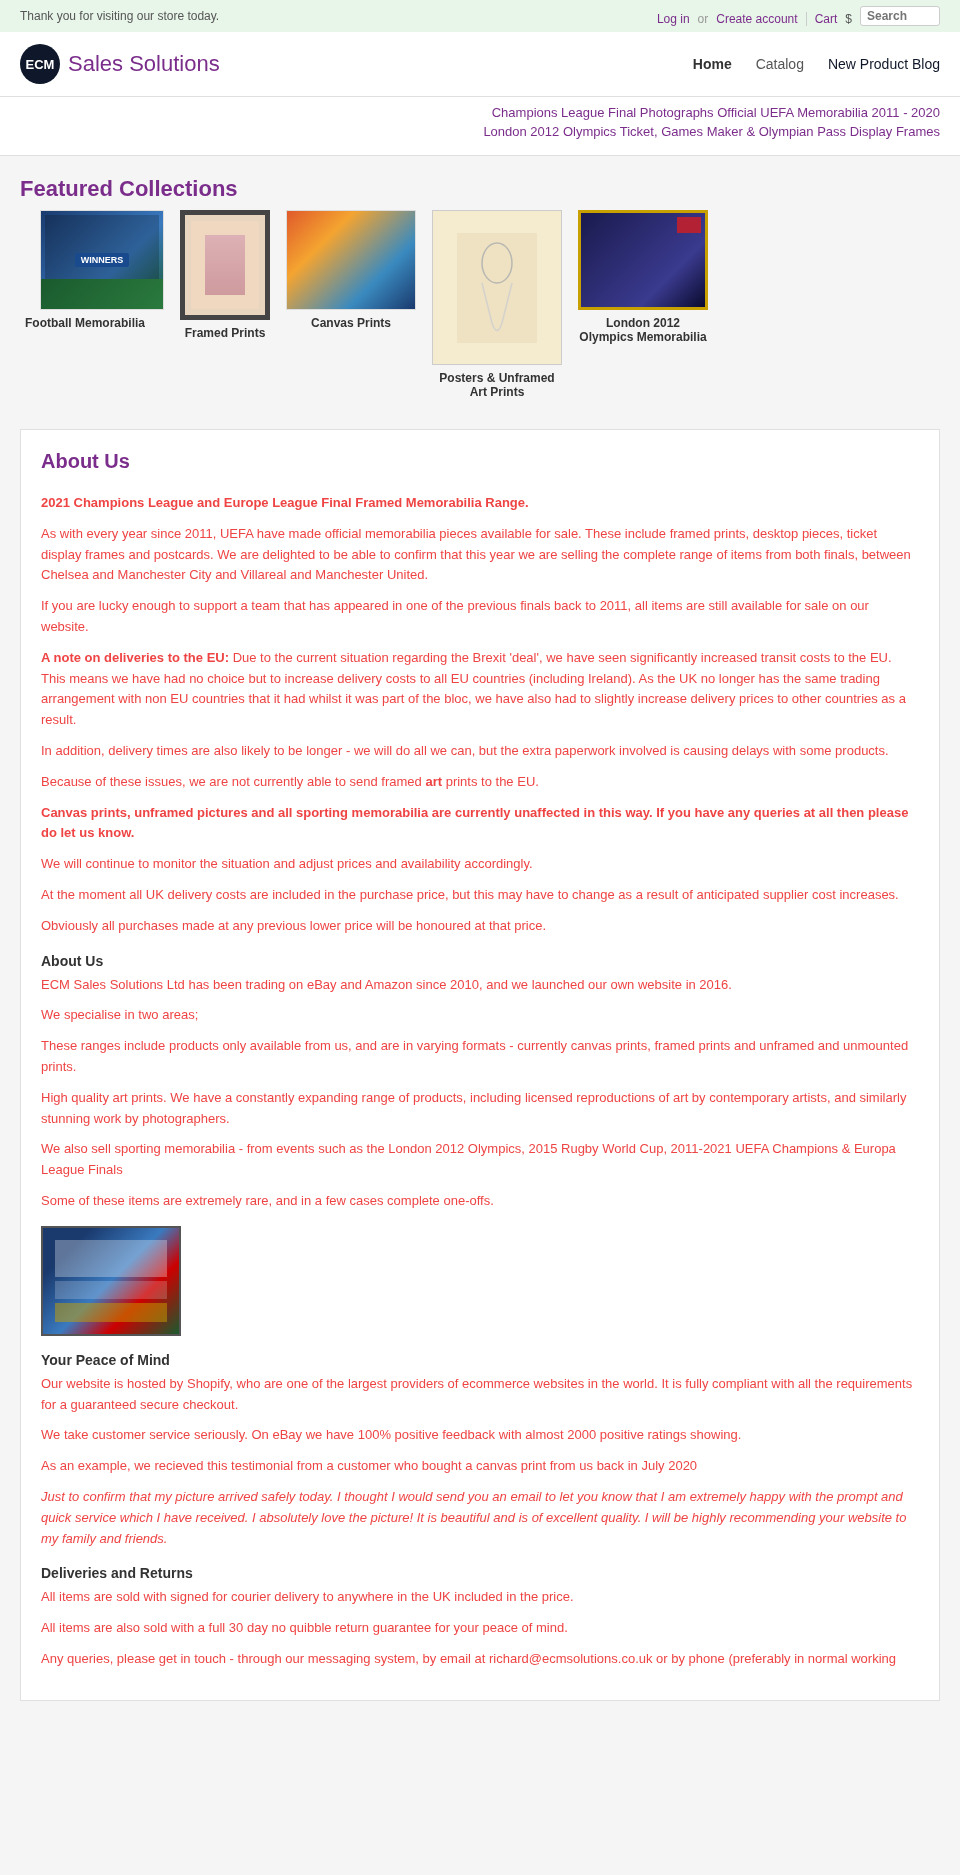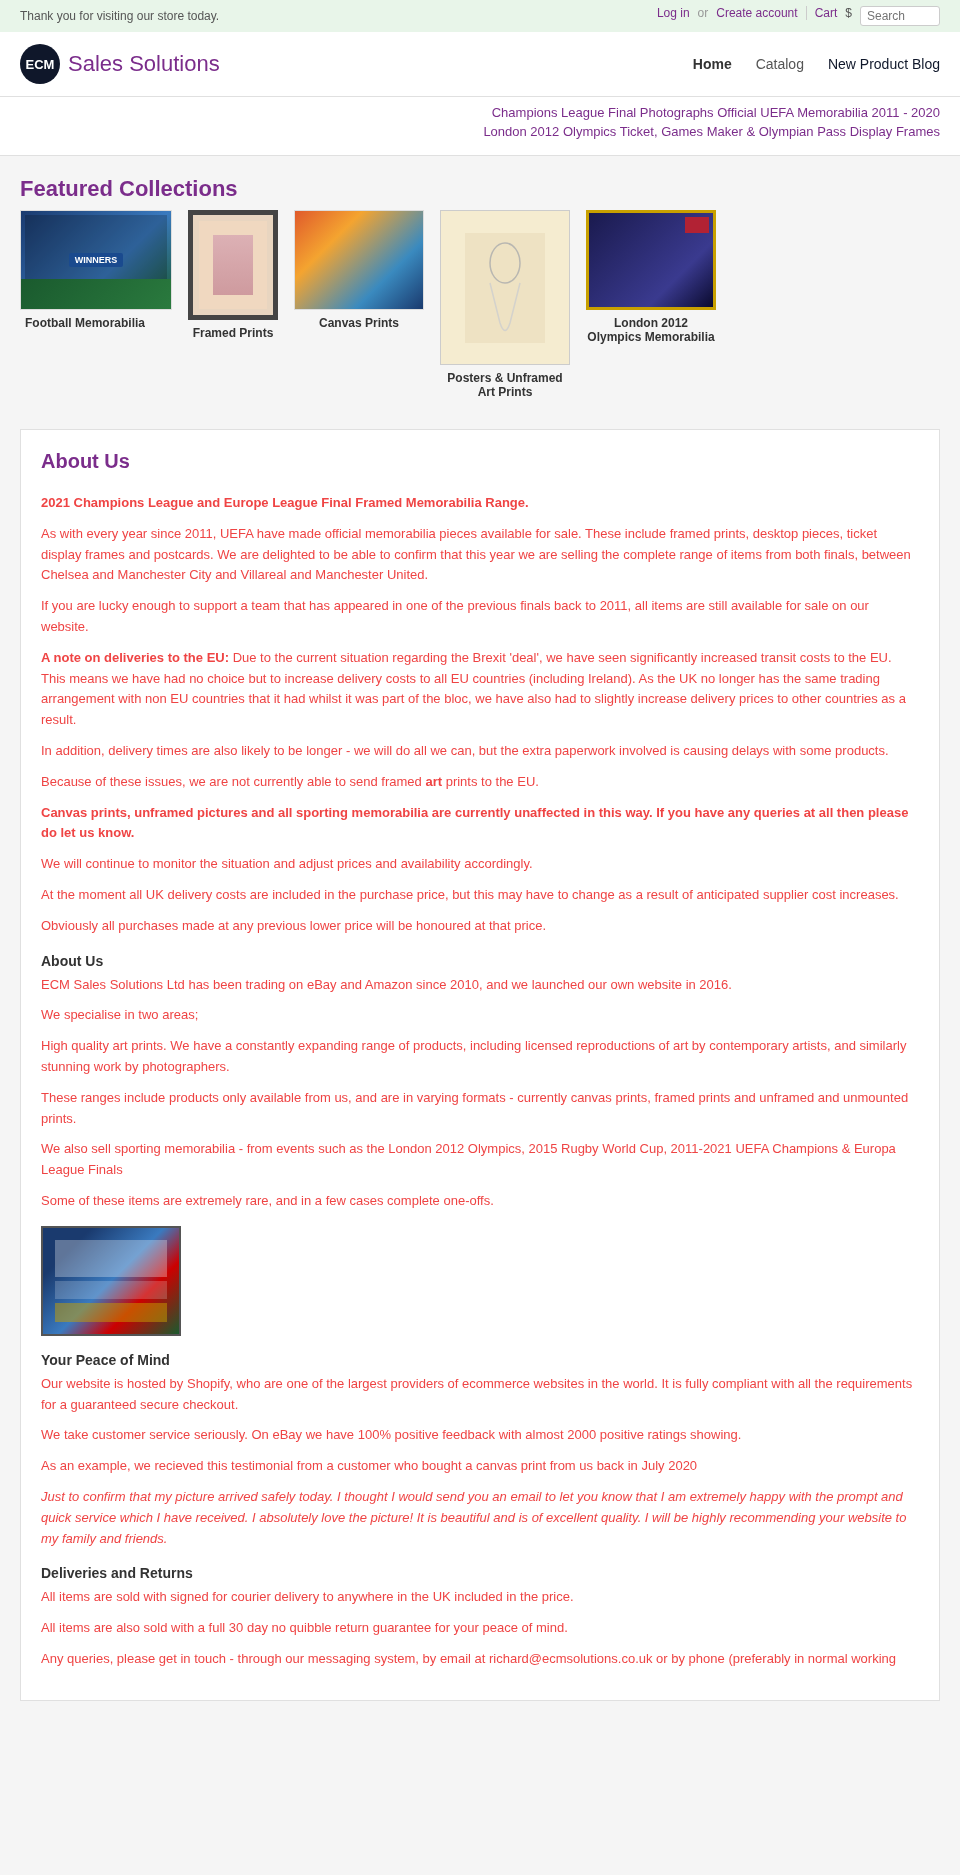--- a/index.html
+++ b/index.html
@@ -10,21 +10,21 @@
       background: #e8f5e9;
       padding: 6px 20px;
       display: flex;
       justify-content: space-between;
       align-items: center;
       font-size: 12px;
       color: #555;
     }
     .top-bar-right {
       display: flex;
-      align-items: flex-start;
+      align-items: flex-end;
       gap: 8px;
     }
     .top-bar-right a {
       color: #7b2d8b;
       text-decoration: none;
       font-size: 12px;
     }
     .top-bar-right .separator { color: #999; }
     .top-bar-right .cart-link {
       color: #7b2d8b;
@@ -34,20 +34,21 @@
       padding-left: 8px;
     }
     .search-box {
       border: 1px solid #ccc;
       border-radius: 3px;
       padding: 2px 6px;
       font-size: 12px;
       color: #aaa;
       background: #fff;
       width: 80px;
+      font-weight: bold;
     }
 
     
     .main-nav {
       background: #fff;
       border-bottom: 1px solid #e0e0e0;
       display: flex;
       align-items: center;
       padding: 12px 20px;
       justify-content: space-between;
@@ -265,21 +266,21 @@
   <a href="#">London 2012 Olympics Ticket, Games Maker &amp; Olympian Pass Display Frames</a>
 </div>
 
 <div class="main-content">
 
   <div class="section-title">Featured Collections</div>
 
   <div class="collections-grid">
 
     <div class="collection-item col-football">
-      <div class="collection-thumb" style="width:152px;height:100px;background:linear-gradient(135deg,#1a3a6e 0%,#3a7abf 60%,#1a5a2e 100%);position:relative;overflow:hidden;">
+      <div class="collection-thumb" style="width:124px;height:100px;background:linear-gradient(135deg,#1a3a6e 0%,#3a7abf 60%,#1a5a2e 100%);position:relative;overflow:hidden;margin-left:20px;">
         <div style="position:absolute;top:4px;left:4px;right:4px;bottom:4px;background:rgba(0,0,0,0.2);display:flex;align-items:center;justify-content:center;">
           <div style="background:#1a4a8e;color:#fff;font-size:9px;font-weight:bold;padding:2px 6px;border-radius:2px;">WINNERS</div>
         </div>
         <div style="position:absolute;bottom:0;left:0;right:0;height:30px;background:linear-gradient(135deg,#1a5a2e,#2a7a3e);"></div>
       </div>
       <div class="collection-label">Football Memorabilia</div>
     </div>
 
     <div class="collection-item col-framed">
       <div class="collection-thumb" style="width:90px;height:110px;background:#e8d5c0;border:5px solid #444;position:relative;">
@@ -336,22 +337,22 @@
     <p class="highlight-note">Canvas prints, unframed pictures and all sporting memorabilia are currently unaffected in this way. If you have any queries at all then please do let us know.</p>
 
     <p>We will continue to monitor the situation and adjust prices and availability accordingly.</p>
     <p>At the moment all UK delivery costs are included in the purchase price, but this may have to change as a result of anticipated supplier cost increases.</p>
     <p>Obviously all purchases made at any previous lower price will be honoured at that price.</p>
 
     <h3>About Us</h3>
 
     <p>ECM Sales Solutions Ltd has been trading on eBay and Amazon since 2010, and we launched our own website in 2016.</p>
     <p>We specialise in two areas;</p>
+    <p>These ranges include products only available from us, and are in varying formats - currently canvas prints, framed prints and unframed and unmounted prints.</p>
     <p>High quality art prints. We have a constantly expanding range of products, including licensed reproductions of art by contemporary artists,  and similarly stunning work by photographers.</p>
-    <p>These ranges include products only available from us, and are in varying formats - currently canvas prints, framed prints and unframed and unmounted prints.</p>
     <p>We also sell sporting memorabilia - from events such as the London 2012 Olympics, 2015 Rugby World Cup, 2011-2021 UEFA Champions &amp; Europa League Finals</p>
     <p>Some of these items are extremely rare, and in a few cases complete one-offs.</p>
 
     <div class="product-image-placeholder" style="width:140px;height:110px;background:linear-gradient(135deg,#1a3a6e 20%,#3a7abf 50%,#c00 70%,#1a5a2e 100%);border:2px solid #555;margin:14px 0;display:flex;align-items:center;justify-content:center;">
       <div style="width:120px;height:90px;display:flex;flex-direction:column;gap:4px;padding:4px;">
         <div style="background:rgba(255,255,255,0.3);height:40px;"></div>
         <div style="background:rgba(255,255,255,0.2);height:20px;"></div>
         <div style="background:rgba(200,160,0,0.5);height:20px;"></div>
       </div>
     </div>

